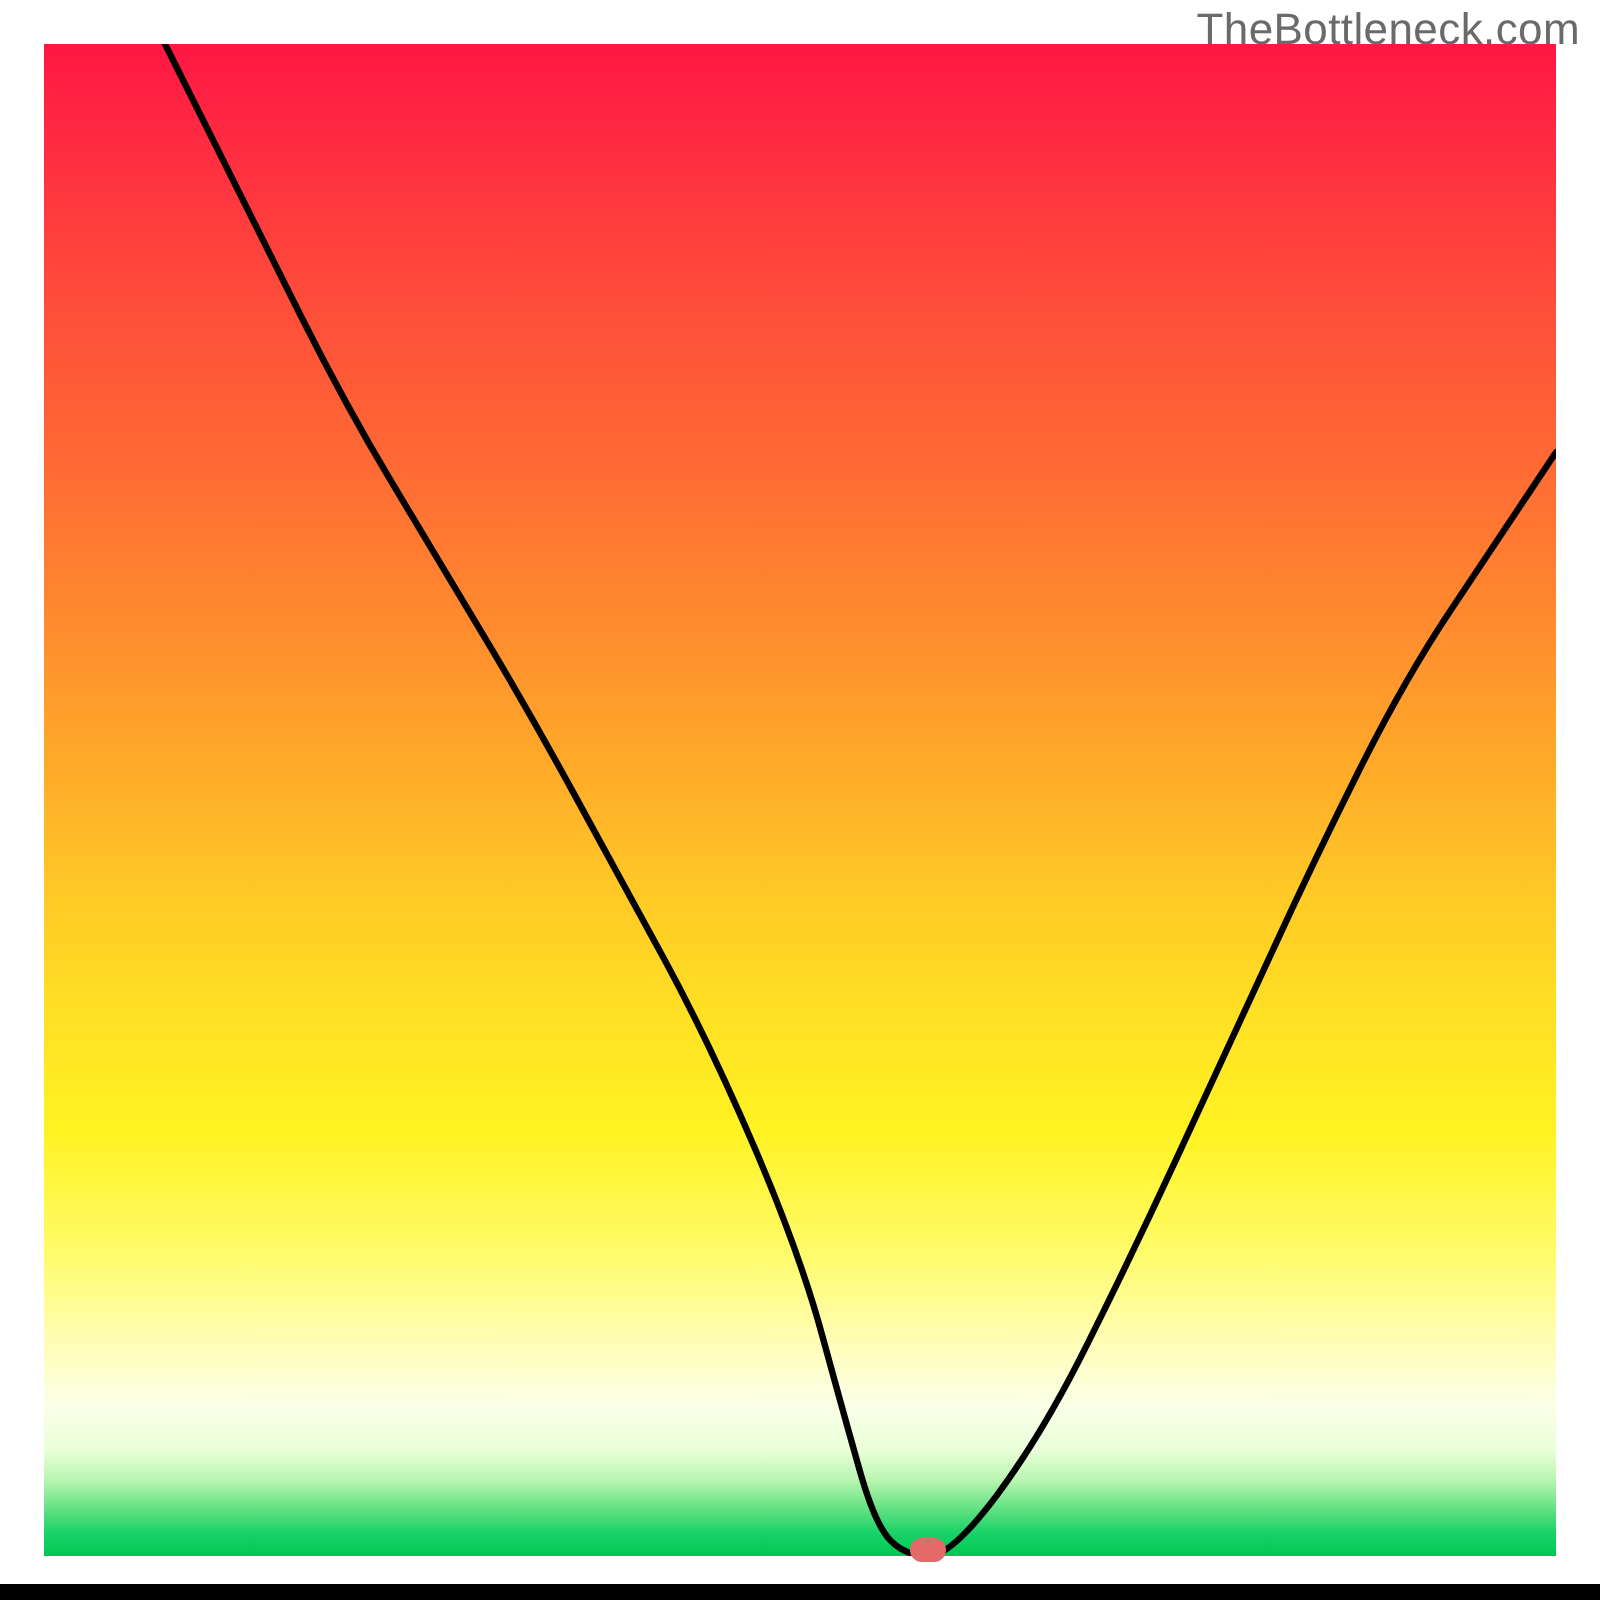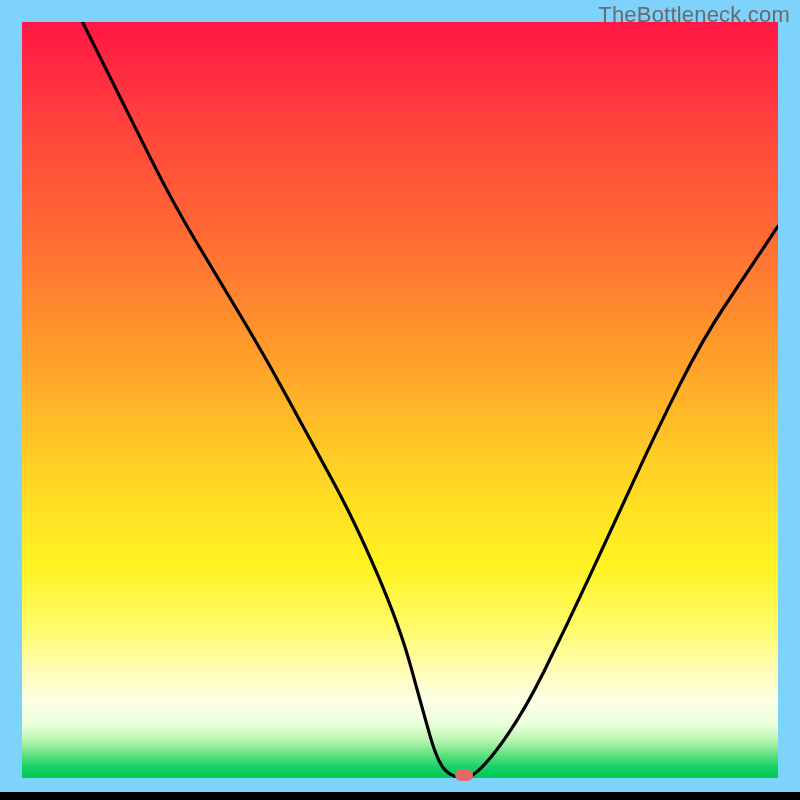--- a/index.html
+++ b/index.html
@@ -7,21 +7,21 @@
     padding: 0;
     width: 800px;
     height: 800px;
     background: #000;
     overflow: hidden;
   }
   .frame {
     position: relative;
     width: 800px;
     height: 792px;
-    background: #7dd3fc;
+    background: #ffffff;
   }
   .plot-area {
     position: absolute;
     left: 22px;
     top: 22px;
     width: 756px;
     height: 756px;
     
     background: linear-gradient(
       to bottom,

